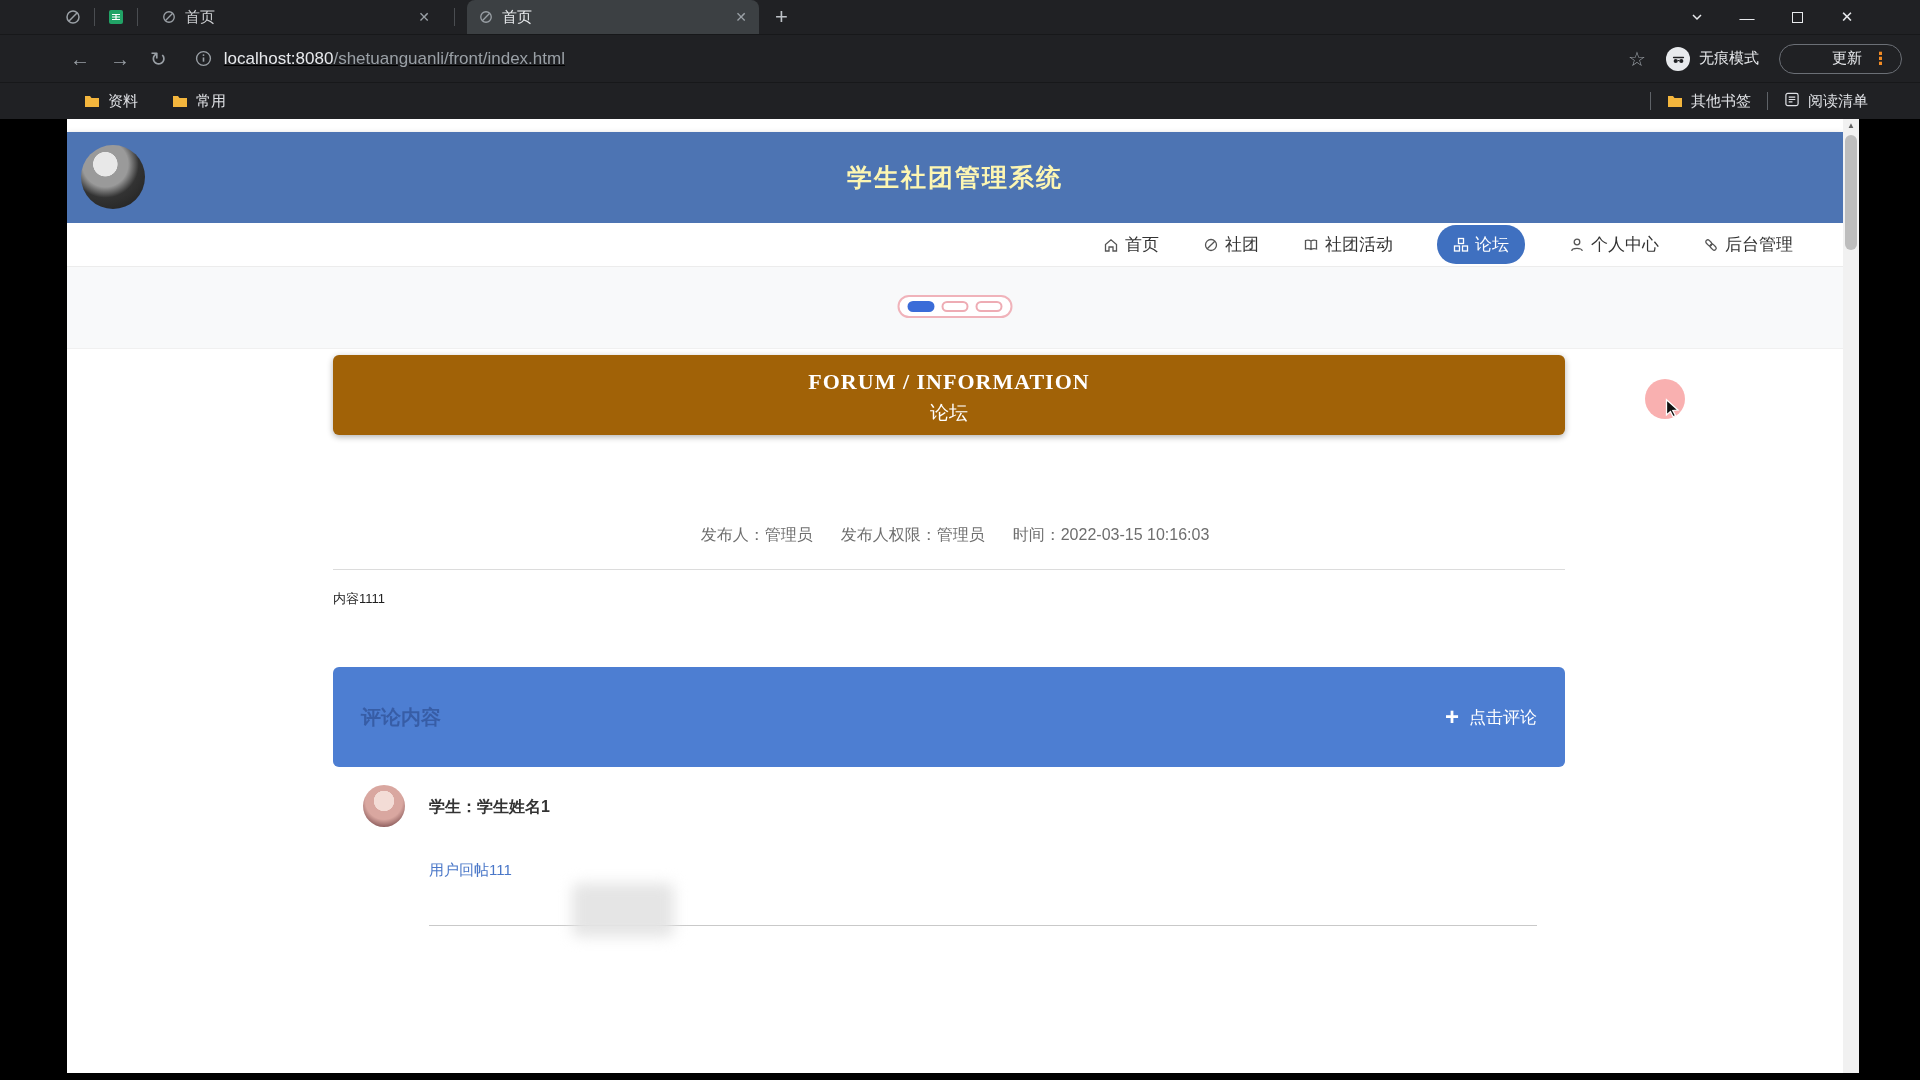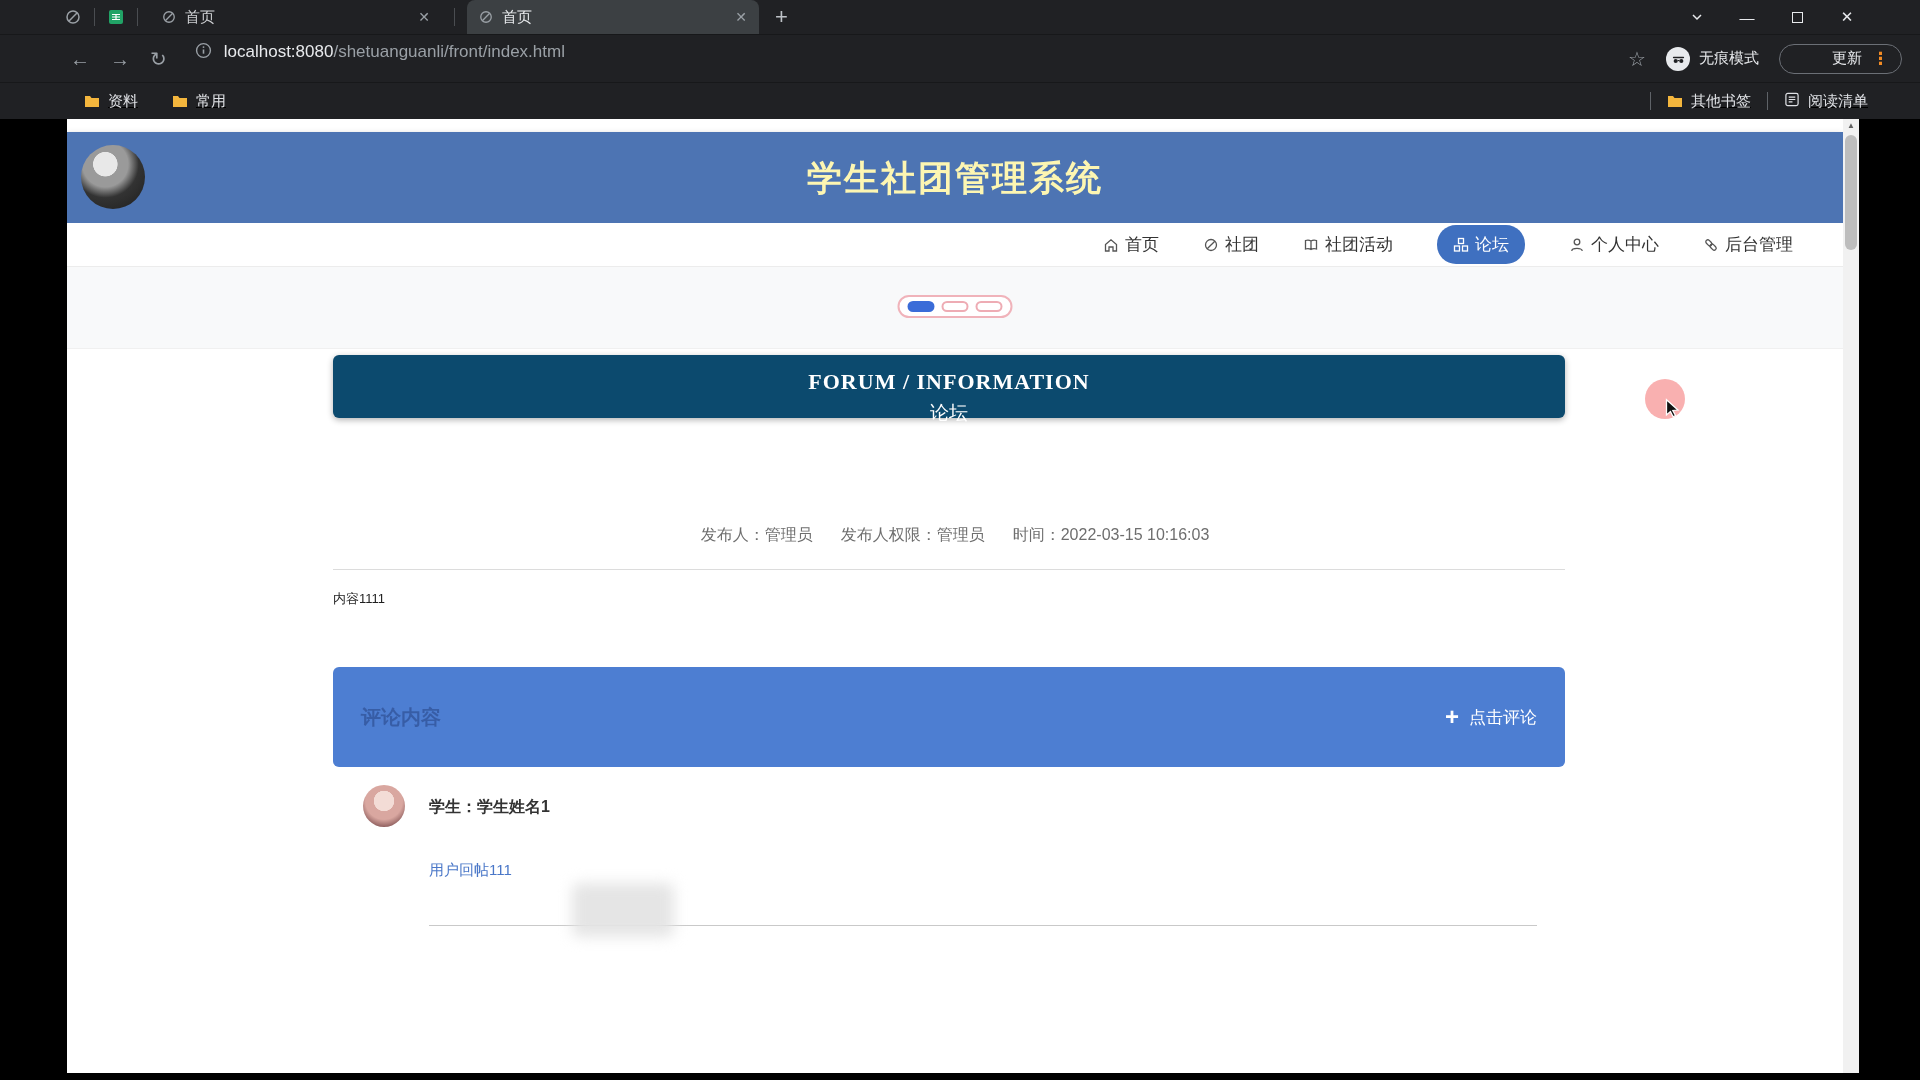--- a/index.html
+++ b/index.html
@@ -15,64 +15,64 @@
   .tab.active { background:#3c4043; border-radius:8px 8px 0 0; color:#e8eaed; }
   .tab .tab-label { flex:1; overflow:hidden; white-space:nowrap; text-overflow:ellipsis; }
   .tab .tab-close { color:#9aa0a6; font-size:14px; }
   .newtab-btn { color:#bdc1c6; font-size:22px; margin-left:16px; line-height:1; }
   .win-controls { margin-left:auto; display:flex; align-items:center; height:34px; padding-right:48px; }
   .win-btn { width:50px; height:34px; display:flex; align-items:center; justify-content:center; color:#e8eaed; font-size:15px; }
   .maxi-box { width:11px; height:11px; border:1px solid #e8eaed; }
 
   .addressbar { position:absolute; top:34px; left:0; right:0; height:48px; display:flex; align-items:center; padding:0 18px 0 70px; gap:20px; border-top:1px solid #17181a; }
   .nav-ico { color:#9aa0a6; font-size:20px; line-height:1; flex:0 0 auto; }
-  .omnibox { flex:1; display:flex; gap:12px; height:34px; padding-left:8px; overflow:hidden; }
+  .omnibox { flex:1; display:flex; align-items:center; gap:12px; height:34px; padding-left:8px; overflow:hidden;text-decoration:underline; }
   .url { font-size:17px; white-space:nowrap; }
   .url .host { color:#e8eaed; }
   .url .path { color:#9aa0a6; }
   .incog-chip { display:flex; align-items:center; gap:9px; flex:0 0 auto; }
   .incog-badge { width:24px; height:24px; border-radius:50%; background:#e8eaed; display:flex; align-items:center; justify-content:center; }
   .incog-label { color:#e8eaed; font-size:15px; }
   .update-pill { display:flex; align-items:center; gap:10px; height:30px; padding:0 12px; border:1px solid #6b6f76; border-radius:15px; flex:0 0 auto; }
   .update-label { color:#e8eaed; font-size:15px;margin-left:40px; }
   .update-dots { color:#f28b24; font-size:17px; font-weight:bold; }
 
-  .bookmarksbar { position:absolute; top:82px; left:0; right:0; height:37px; display:flex; align-items:center; padding:0 52px 0 84px; border-top:1px solid #17181a;text-decoration:underline; }
+  .bookmarksbar { position:absolute; top:82px; left:0; right:0; height:37px; display:flex; align-items:center; padding:0 52px 0 84px; border-top:1px solid #17181a; }
   .bm-item { display:flex; align-items:center; gap:8px; color:#dfe1e5; font-size:15px; margin-right:34px; flex:0 0 auto; }
   .bm-item.right { margin-right:0; margin-left:0; }
   .bm-sep { width:1px; height:18px; background:#5f6368; margin:0 16px; flex:0 0 auto; }
   .bm-spacer { flex:1; }
 
   
   .viewport { position:absolute; top:119px; left:67px; width:1776px; height:961px; background:#fff; overflow:hidden; }
   .pg-scrollbar { position:absolute; top:119px; left:1843px; width:16px; height:961px; background:#f1f1f1; }
   .pg-scroll-up { position:absolute; top:2px; left:0; width:16px; text-align:center; color:#606060; font-size:8px; }
   .pg-scroll-thumb { position:absolute; top:16px; left:2px; width:12px; height:115px; background:#bdbdbd; border-radius:6px; }
   .letterbox-bottom { position:absolute; left:0; bottom:0; width:1920px; height:7px; background:#000; z-index:60; }
 
   .site-header { position:absolute; top:13px; left:0; width:100%; height:91px; background:#4d74b3; box-shadow:0 3px 7px rgba(0,0,0,.28); }
   .site-avatar { position:absolute; top:13px; left:14px; width:64px; height:64px; border-radius:50%;
                  background:radial-gradient(circle at 38% 30%, #e8e8e8 0 20%, #9a9a9a 21% 38%, #333 56%, #1d1d1d 100%); }
   .site-title { position:absolute; top:0; left:0; width:100%; height:91px; line-height:91px; text-align:center;
-                color:#fdf6b2; font-size:35px; font-weight:bold; letter-spacing:2px; }
+                color:#fdf6b2; font-size:25px; font-weight:bold; letter-spacing:2px; }
 
   .site-nav { position:absolute; top:104px; left:0; width:100%; height:44px; background:#fff; border-bottom:1px solid #ececec;
               display:flex; justify-content:flex-end; align-items:center; gap:44px; padding-right:50px; font-size:17px; color:#333; }
   .nav-item { display:flex; align-items:center; gap:6px; }
   .nav-item svg { width:16px; height:16px; stroke:#555; fill:none; stroke-width:1.3; }
   .nav-item.active { background:#3f70c0; color:#fff; padding:8px 16px; border-radius:19px; }
   .nav-item.active svg { stroke:#fff; }
 
   .section-band { position:absolute; top:148px; left:0; width:100%; height:82px; background:#f8f9fa; border-bottom:1px solid #f0f0f0; }
   .carousel-dots { position:absolute; top:176px; left:50%; transform:translateX(-50%); display:flex; gap:7px;
                    border:2px solid #f0b3ba; border-radius:14px; padding:4px 8px; background:#fff; }
   .dot { width:27px; height:11px; border-radius:6px; border:2px solid #eeacb4; background:#fff; }
   .dot.active { background:#3a6cd8; border-color:#3a6cd8; }
 
-  .forum-banner { position:absolute; top:236px; left:266px; width:1232px; height:63px; background:#0c4a6e; border-radius:6px;
+  .forum-banner { position:absolute; top:236px; left:266px; width:1232px; height:80px; background:#a16207; border-radius:6px;
                   box-shadow:0 2px 6px rgba(0,0,0,.3); text-align:center; color:#fff; font-family:"Liberation Serif","DejaVu Serif",serif; }
   .banner-en { margin-top:14px; font-size:22px; font-weight:bold; letter-spacing:1px; }
   .banner-zh { margin-top:5px; font-size:19px; }
 
   .post-title { position:absolute; top:348px; left:0; width:100%; text-align:center; font-size:27px; font-weight:bold; color:#0a0a0a; }
   .post-meta { position:absolute; top:406px; left:0; width:100%; display:flex; justify-content:center; gap:28px; color:#6e6e6e; font-size:16px; }
   .divider-1 { position:absolute; top:450px; left:266px; width:1232px; border-top:1px solid #dcdcdc; }
   .post-content { position:absolute; top:471px; left:266px; font-size:13px; color:#1f1f1f; }
 
   .comment-bar { position:absolute; top:548px; left:266px; width:1232px; height:100px; background:#4d7ed2; border-radius:6px;

